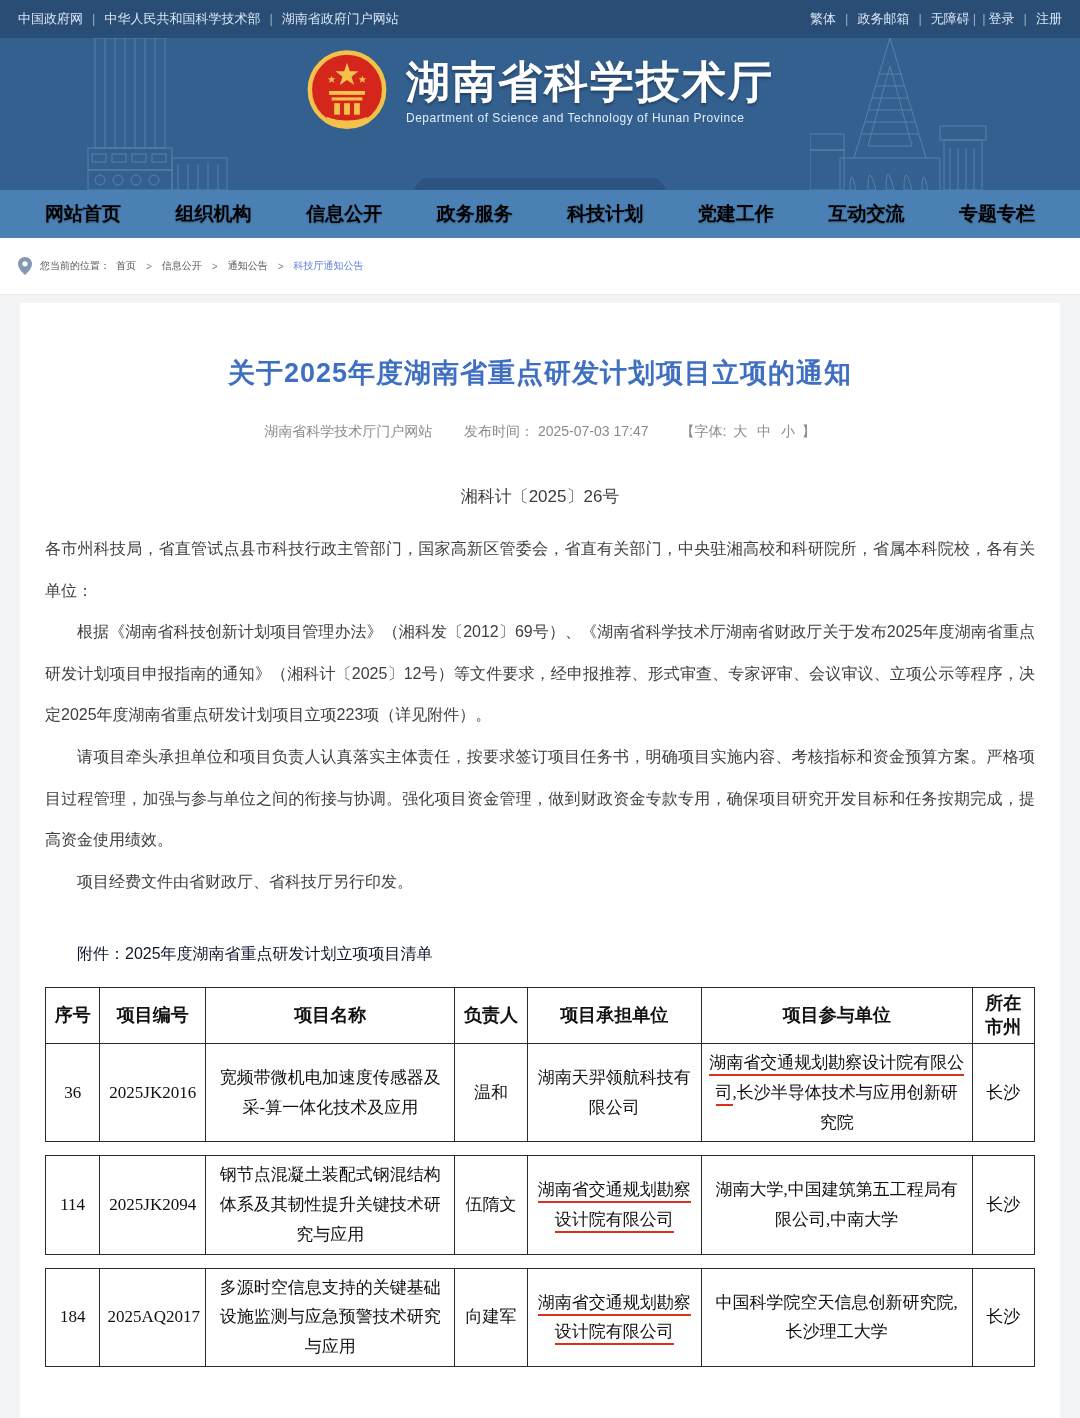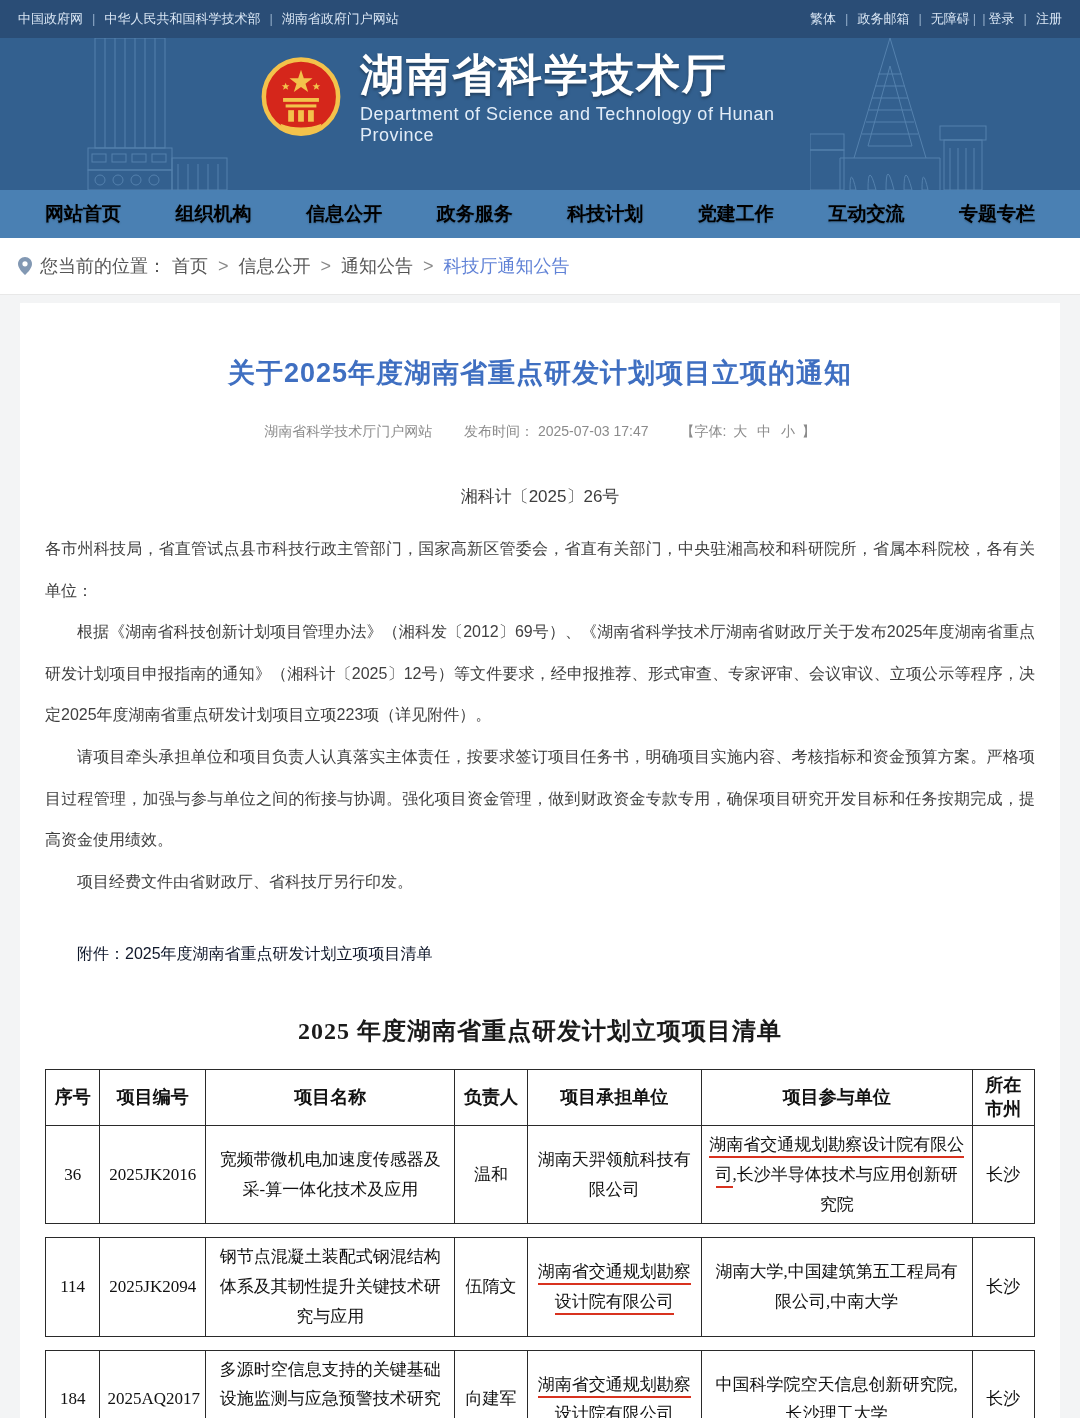--- a/index.html
+++ b/index.html
@@ -30,21 +30,21 @@
     position:relative; z-index:2; width:560px; margin:0 auto;
     padding-top:12px; display:flex; flex-direction:column; align-items:center;gap:38px;
   }
   .brand-row { display:flex; align-items:center; }
   .emblem { width:82px; height:82px; flex:0 0 82px; }
   .brand-text { margin-left:18px; }
   .brand-title {
     font-size:44px; font-weight:bold; letter-spacing:2px; line-height:1.15;
     color:#ffffff; text-shadow:0 2px 3px rgba(0,0,0,.35);
   }
-  .brand-sub { font-size:18px; color:#e3edf8; margin-top:3px; letter-spacing:.5px; }
+  .brand-sub { font-size:12px; color:#e3edf8; margin-top:3px; letter-spacing:.5px; }
   .search-box {
     margin-top:8px; width:252px; height:46px; border-radius:15px;
     background:#2b5480; display:flex; 
     padding:0 12px; color:#bcd2e6; font-size:13px;
   }
   .search-scope { display:flex; align-items:center; cursor:pointer; flex:0 0 auto; }
   .caret-down {
     width:0; height:0; margin-left:5px;
     border-left:4px solid transparent; border-right:4px solid transparent;
     border-top:5px solid #bcd2e6;
@@ -60,21 +60,21 @@
     height:48px; background:#4a80b3; display:flex; align-items:center;
     justify-content:space-between; padding:0 45px;
   }
   .nav a {
     color:#000000; font-size:19px; font-weight:bold; text-decoration:none;
     cursor:pointer; text-shadow:0 1px 2px rgba(0,0,0,.25);
   }
   
   .crumb-bar {
     background:#fff; height:57px; display:flex; align-items:center;
-    padding:0 18px; font-size:18px; color:#555; border-bottom:1px solid #e8e8e8;
+    padding:0 18px; font-size:10px; color:#555; border-bottom:1px solid #e8e8e8;
   }
   .crumb-bar .pin { margin-right:8px; display:flex; }
   .crumb-bar a { color:#555; text-decoration:none; cursor:pointer; }
   .crumb-bar a.active { color:#5f81d6; }
   .crumb-sep { margin:0 10px; color:#888; }
   
   .card {
     background:#fff; margin:8px 20px 0; padding:0 25px 60px; min-height:1050px;
   }
   .art-title {
@@ -258,21 +258,20 @@
 
   <div class="body-text">
     <p>各市州科技局，省直管试点县市科技行政主管部门，国家高新区管委会，省直有关部门，中央驻湘高校和科研院所，省属本科院校，各有关单位：</p>
     <p class="ind">根据《湖南省科技创新计划项目管理办法》（湘科发〔2012〕69号）、《湖南省科学技术厅湖南省财政厅关于发布2025年度湖南省重点研发计划项目申报指南的通知》（湘科计〔2025〕12号）等文件要求，经申报推荐、形式审查、专家评审、会议审议、立项公示等程序，决定2025年度湖南省重点研发计划项目立项223项（详见附件）。</p>
     <p class="ind">请项目牵头承担单位和项目负责人认真落实主体责任，按要求签订项目任务书，明确项目实施内容、考核指标和资金预算方案。严格项目过程管理，加强与参与单位之间的衔接与协调。强化项目资金管理，做到财政资金专款专用，确保项目研究开发目标和任务按期完成，提高资金使用绩效。</p>
     <p class="ind">项目经费文件由省财政厅、省科技厅另行印发。</p>
   </div>
 
   <div class="attach-line">附件：2025年度湖南省重点研发计划立项项目清单</div>
 
-  <div class="att-title">2025 年度湖南省重点研发计划立项项目清单</div>
 
   <table class="att">
     <colgroup>
         <col class="w-seq">
         <col class="w-code">
         <col class="w-name">
         <col class="w-lead">
         <col class="w-und">
         <col class="w-part">
         <col class="w-city">

